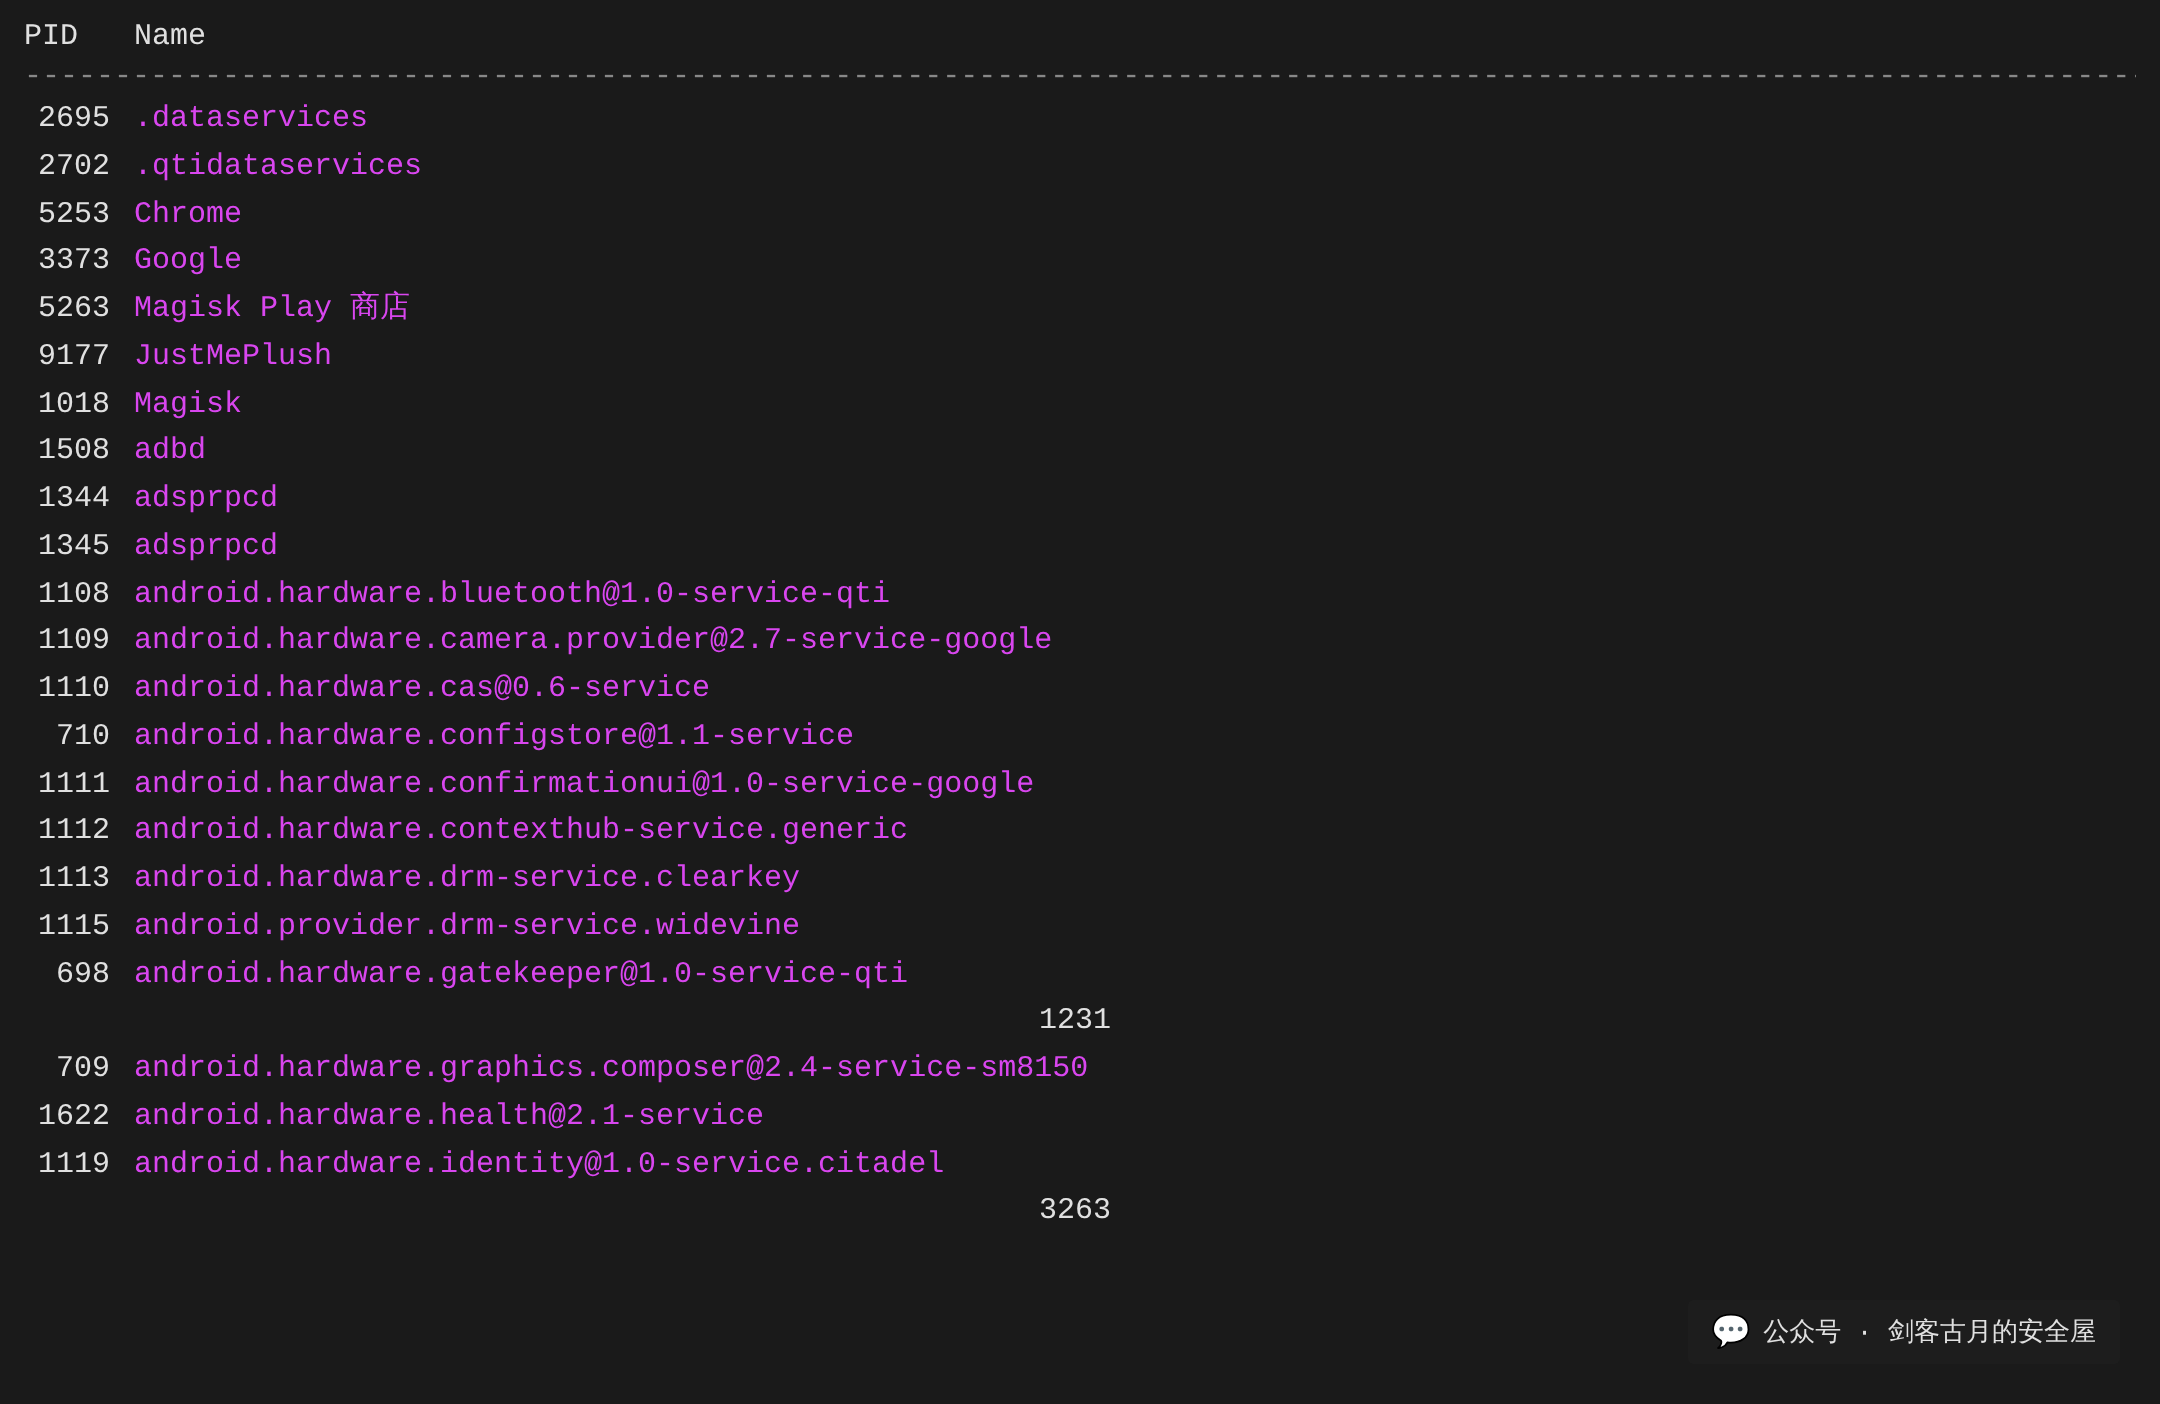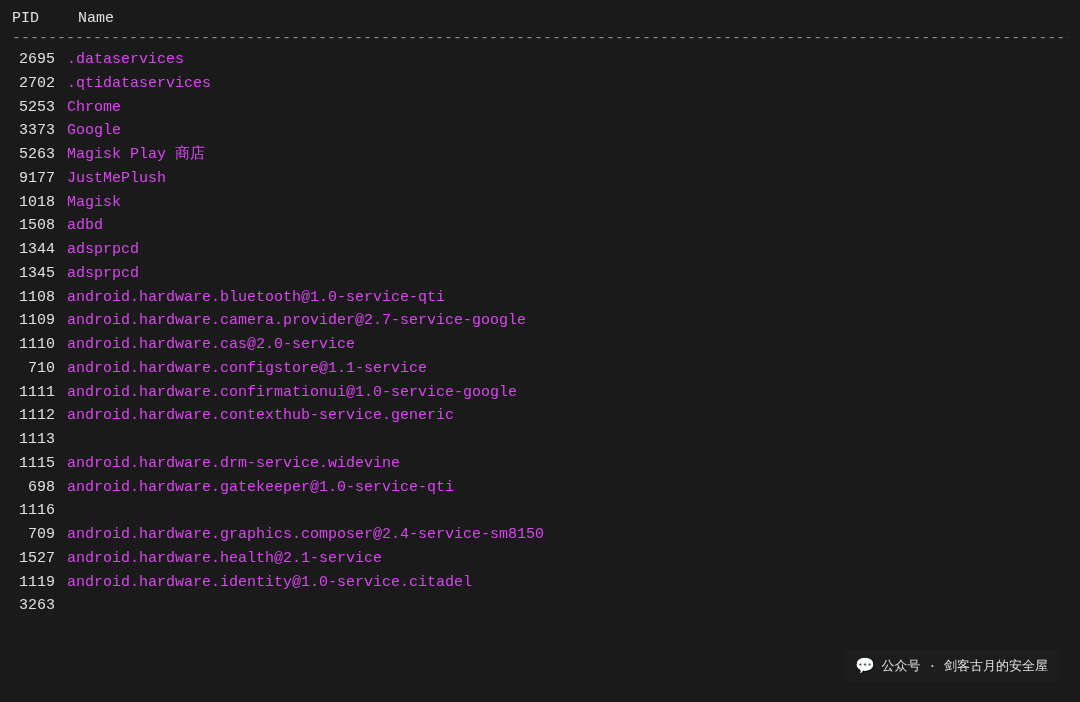--- a/index.html
+++ b/index.html
@@ -39,20 +39,21 @@
       padding: 1px 0;
       letter-spacing: 0px;
       white-space: nowrap;
       overflow: hidden;
     }
 
     .data-row {
       display: flex;
       padding: 1px 0;
       line-height: 1.45;
+      justify-content: center;
     }
 
     .pid-col {
       width: 55px;
       text-align: right;
       padding-right: 12px;
       color: #e0e0e0;
       flex-shrink: 0;
     }
 
@@ -64,21 +65,20 @@
     .header-pid {
       width: 55px;
       text-align: left;
       padding-right: 12px;
       flex-shrink: 0;
       color: #e0e0e0;
     }
 
     .header-name {
       color: #e0e0e0;
-      margin-left: 11px;
     }
 
     .watermark {
       position: fixed;
       bottom: 20px;
       right: 20px;
       background-color: rgba(30, 30, 30, 0.85);
       color: #e0e0e0;
       padding: 6px 12px;
       font-size: 13px;
@@ -147,54 +147,55 @@
       <div class="data-row">
         <span class="pid-col">1108</span>
         <span class="name-col">android.hardware.bluetooth@1.0-service-qti</span>
       </div>
       <div class="data-row">
         <span class="pid-col">1109</span>
         <span class="name-col">android.hardware.camera.provider@2.7-service-google</span>
       </div>
       <div class="data-row">
         <span class="pid-col">1110</span>
-        <span class="name-col">android.hardware.cas@2.0-service</span>
+        <span class="name-col">android.hardware.cas@0.6-service</span>
       </div>
       <div class="data-row">
         <span class="pid-col">710</span>
         <span class="name-col">android.hardware.configstore@1.1-service</span>
       </div>
       <div class="data-row">
         <span class="pid-col">1111</span>
         <span class="name-col">android.hardware.confirmationui@1.0-service-google</span>
       </div>
       <div class="data-row">
         <span class="pid-col">1112</span>
         <span class="name-col">android.hardware.contexthub-service.generic</span>
       </div>
       <div class="data-row">
         <span class="pid-col">1113</span>
+        <span class="name-col">android.hardware.drm-service.clearkey</span>
       </div>
       <div class="data-row">
         <span class="pid-col">1115</span>
-        <span class="name-col">android.hardware.drm-service.widevine</span>
+        <span class="name-col">android.provider.drm-service.widevine</span>
       </div>
       <div class="data-row">
         <span class="pid-col">698</span>
         <span class="name-col">android.hardware.gatekeeper@1.0-service-qti</span>
       </div>
       <div class="data-row">
-        <span class="pid-col">1116</span>
+        <span class="pid-col">1231</span>
       </div>
       <div class="data-row">
         <span class="pid-col">709</span>
         <span class="name-col">android.hardware.graphics.composer@2.4-service-sm8150</span>
       </div>
       <div class="data-row">
-        <span class="pid-col">1527</span>
+        <span class="pid-col">1622</span>
         <span class="name-col">android.hardware.health@2.1-service</span>
       </div>
       <div class="data-row">
         <span class="pid-col">1119</span>
         <span class="name-col">android.hardware.identity@1.0-service.citadel</span>
       </div>
       <div class="data-row">
         <span class="pid-col">3263</span>
       </div>
     </div>

